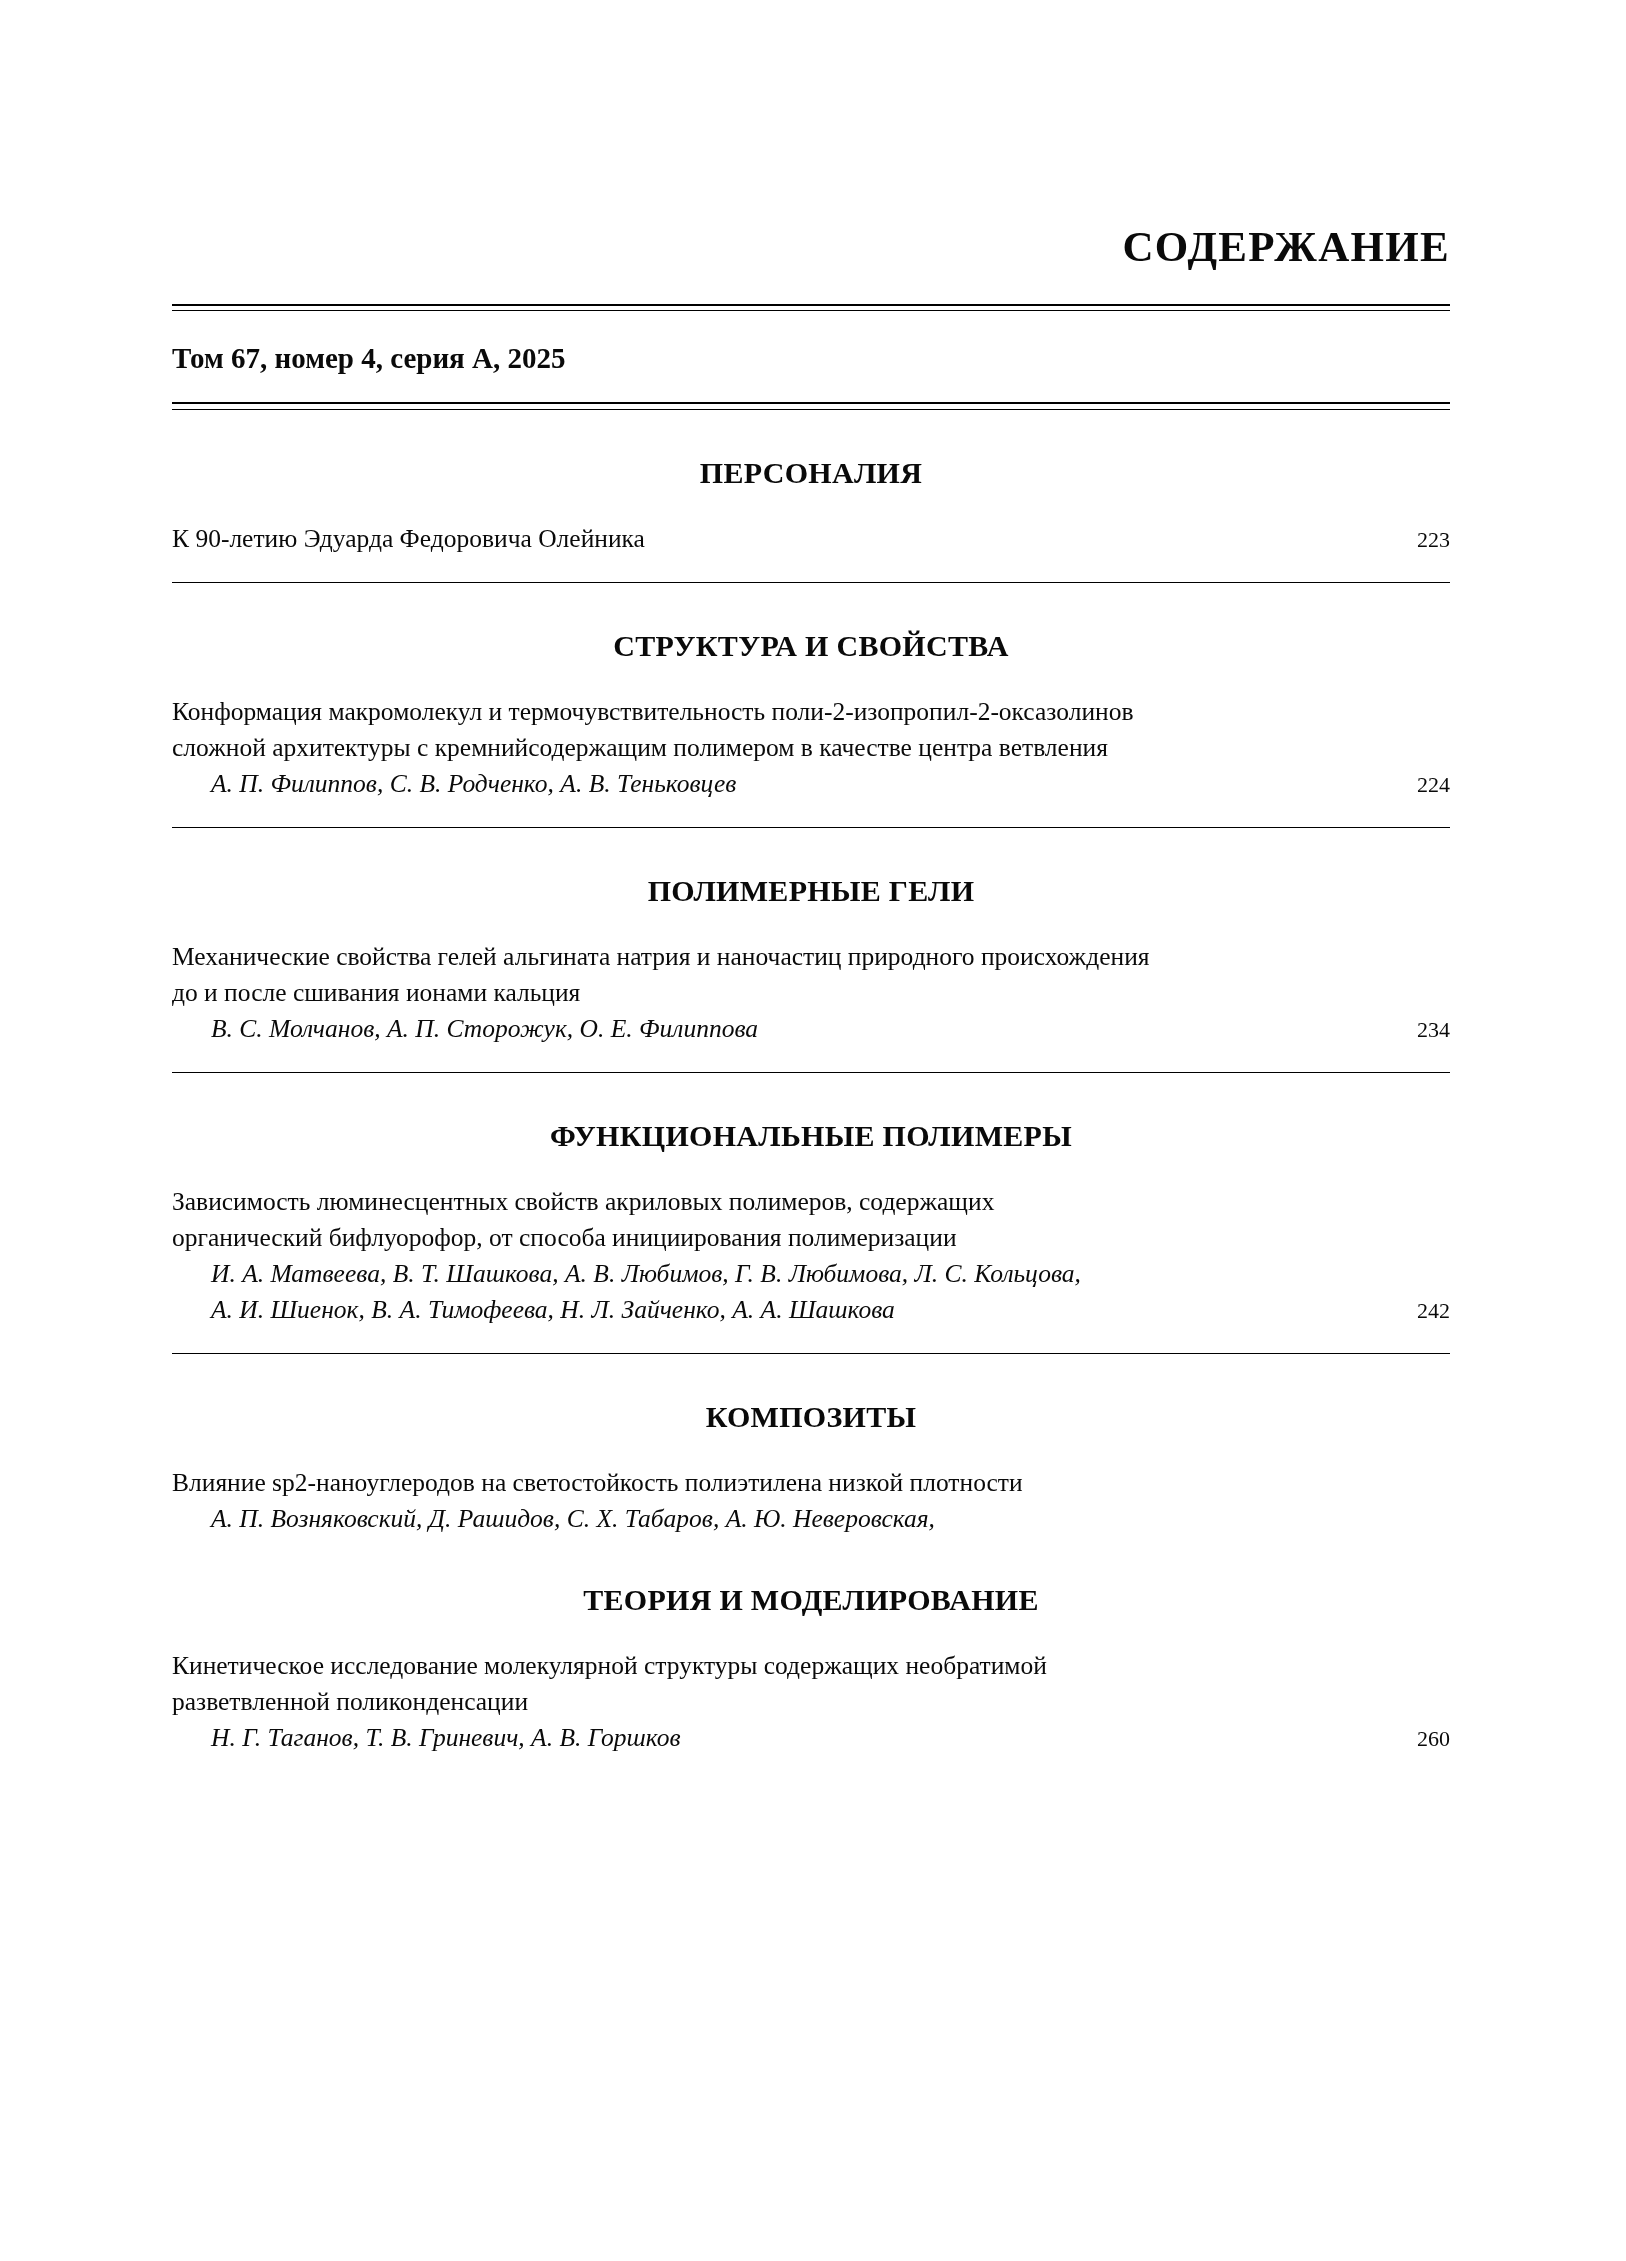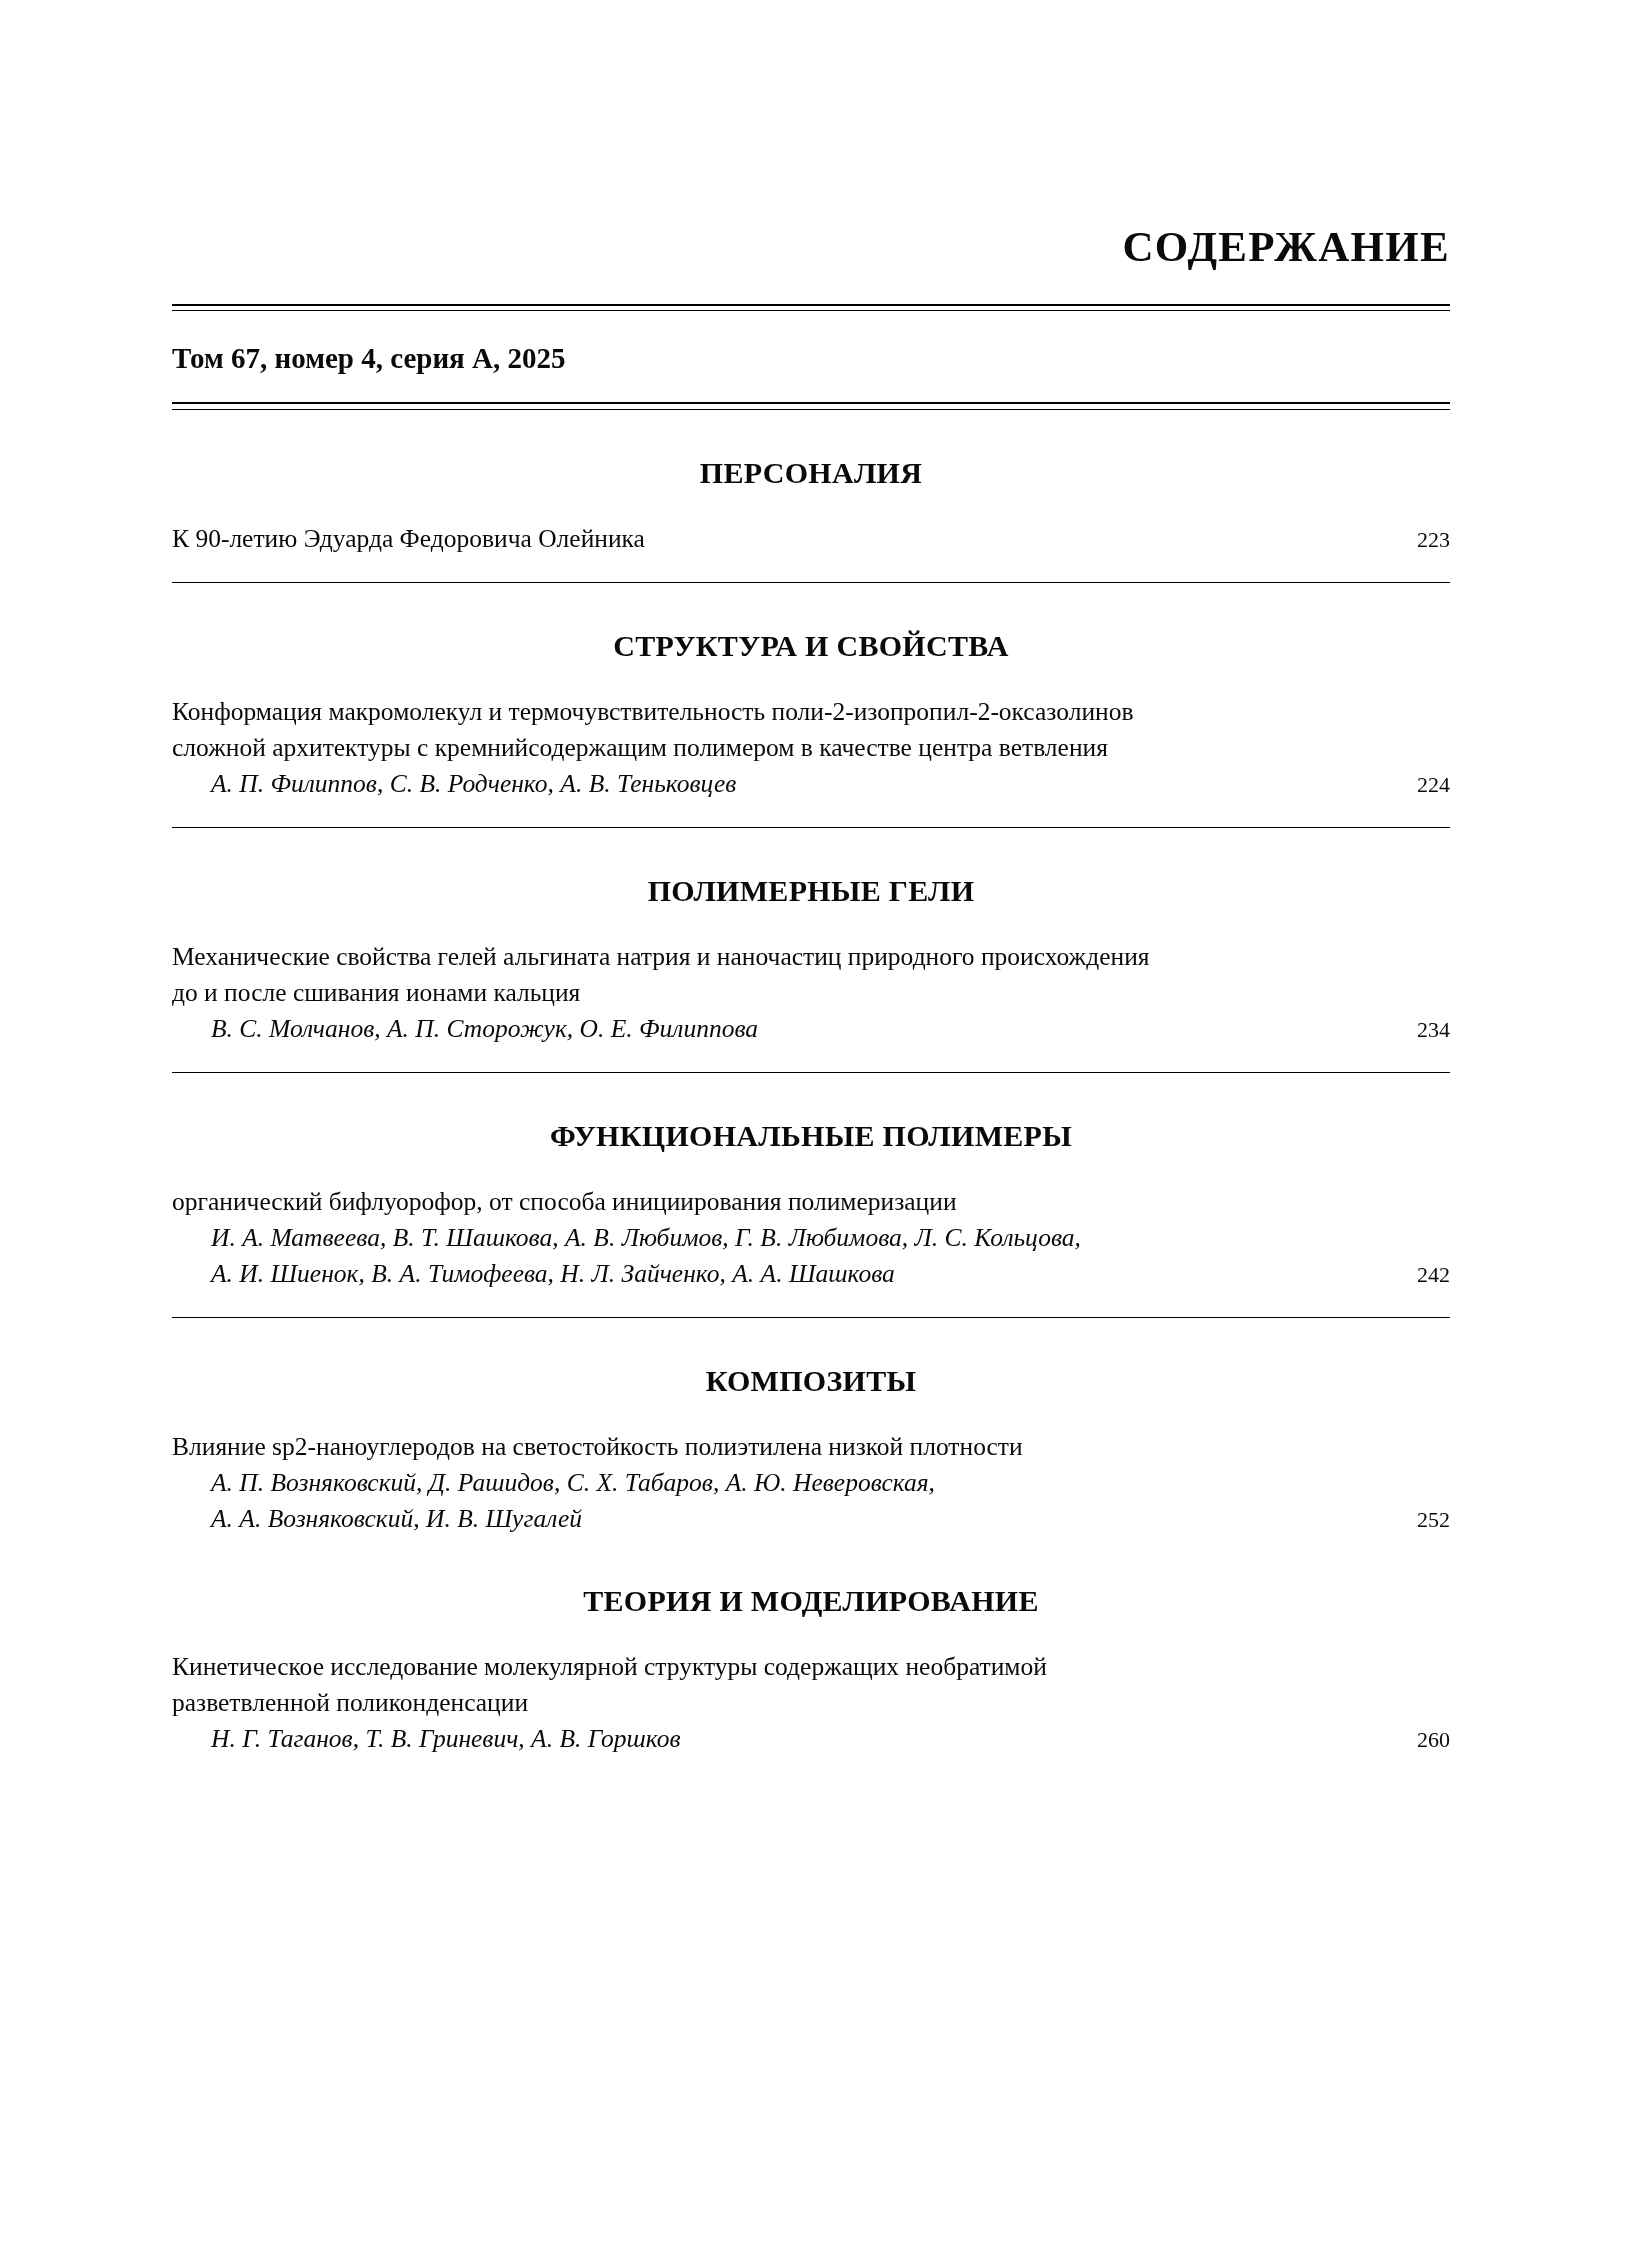--- a/index.html
+++ b/index.html
@@ -113,38 +113,35 @@
           <div class="entry-row">
             <div class="entry-authors-line row-left">В. С. Молчанов, А. П. Сторожук, О. Е. Филиппова</div>
             <div class="entry-page">234</div>
           </div>
         </div>
         <div class="entry-rule"></div>
       </div>
       <div class="toc-section">
         <div class="section-heading">ФУНКЦИОНАЛЬНЫЕ ПОЛИМЕРЫ</div>
         <div class="toc-entry">
+          <div class="entry-title-line">Зависимость люминесцентных свойств акриловых полимеров, содержащих</div>
           <div class="entry-title-line">органический бифлуорофор, от способа инициирования полимеризации</div>
           <div class="entry-authors-line">И. А. Матвеева, В. Т. Шашкова, А. В. Любимов, Г. В. Любимова, Л. С. Кольцова,</div>
           <div class="entry-row">
             <div class="entry-authors-line row-left">А. И. Шиенок, В. А. Тимофеева, Н. Л. Зайченко, А. А. Шашкова</div>
             <div class="entry-page">242</div>
           </div>
         </div>
         <div class="entry-rule"></div>
       </div>
       <div class="toc-section">
         <div class="section-heading">КОМПОЗИТЫ</div>
         <div class="toc-entry">
           <div class="entry-title-line">Влияние sp2-наноуглеродов на светостойкость полиэтилена низкой плотности</div>
           <div class="entry-authors-line">А. П. Возняковский, Д. Рашидов, С. Х. Табаров, А. Ю. Неверовская,</div>
-          <div class="entry-row">
-            <div class="entry-authors-line row-left">А. А. Возняковский, И. В. Шугалей</div>
-            <div class="entry-page">252</div>
-          </div>
         </div>
       </div>
       <div class="toc-section">
         <div class="section-heading">ТЕОРИЯ И МОДЕЛИРОВАНИЕ</div>
         <div class="toc-entry">
           <div class="entry-title-line">Кинетическое исследование молекулярной структуры содержащих необратимой</div>
           <div class="entry-title-line">разветвленной поликонденсации</div>
           <div class="entry-row">
             <div class="entry-authors-line row-left">Н. Г. Таганов, Т. В. Гриневич, А. В. Горшков</div>
             <div class="entry-page">260</div>

